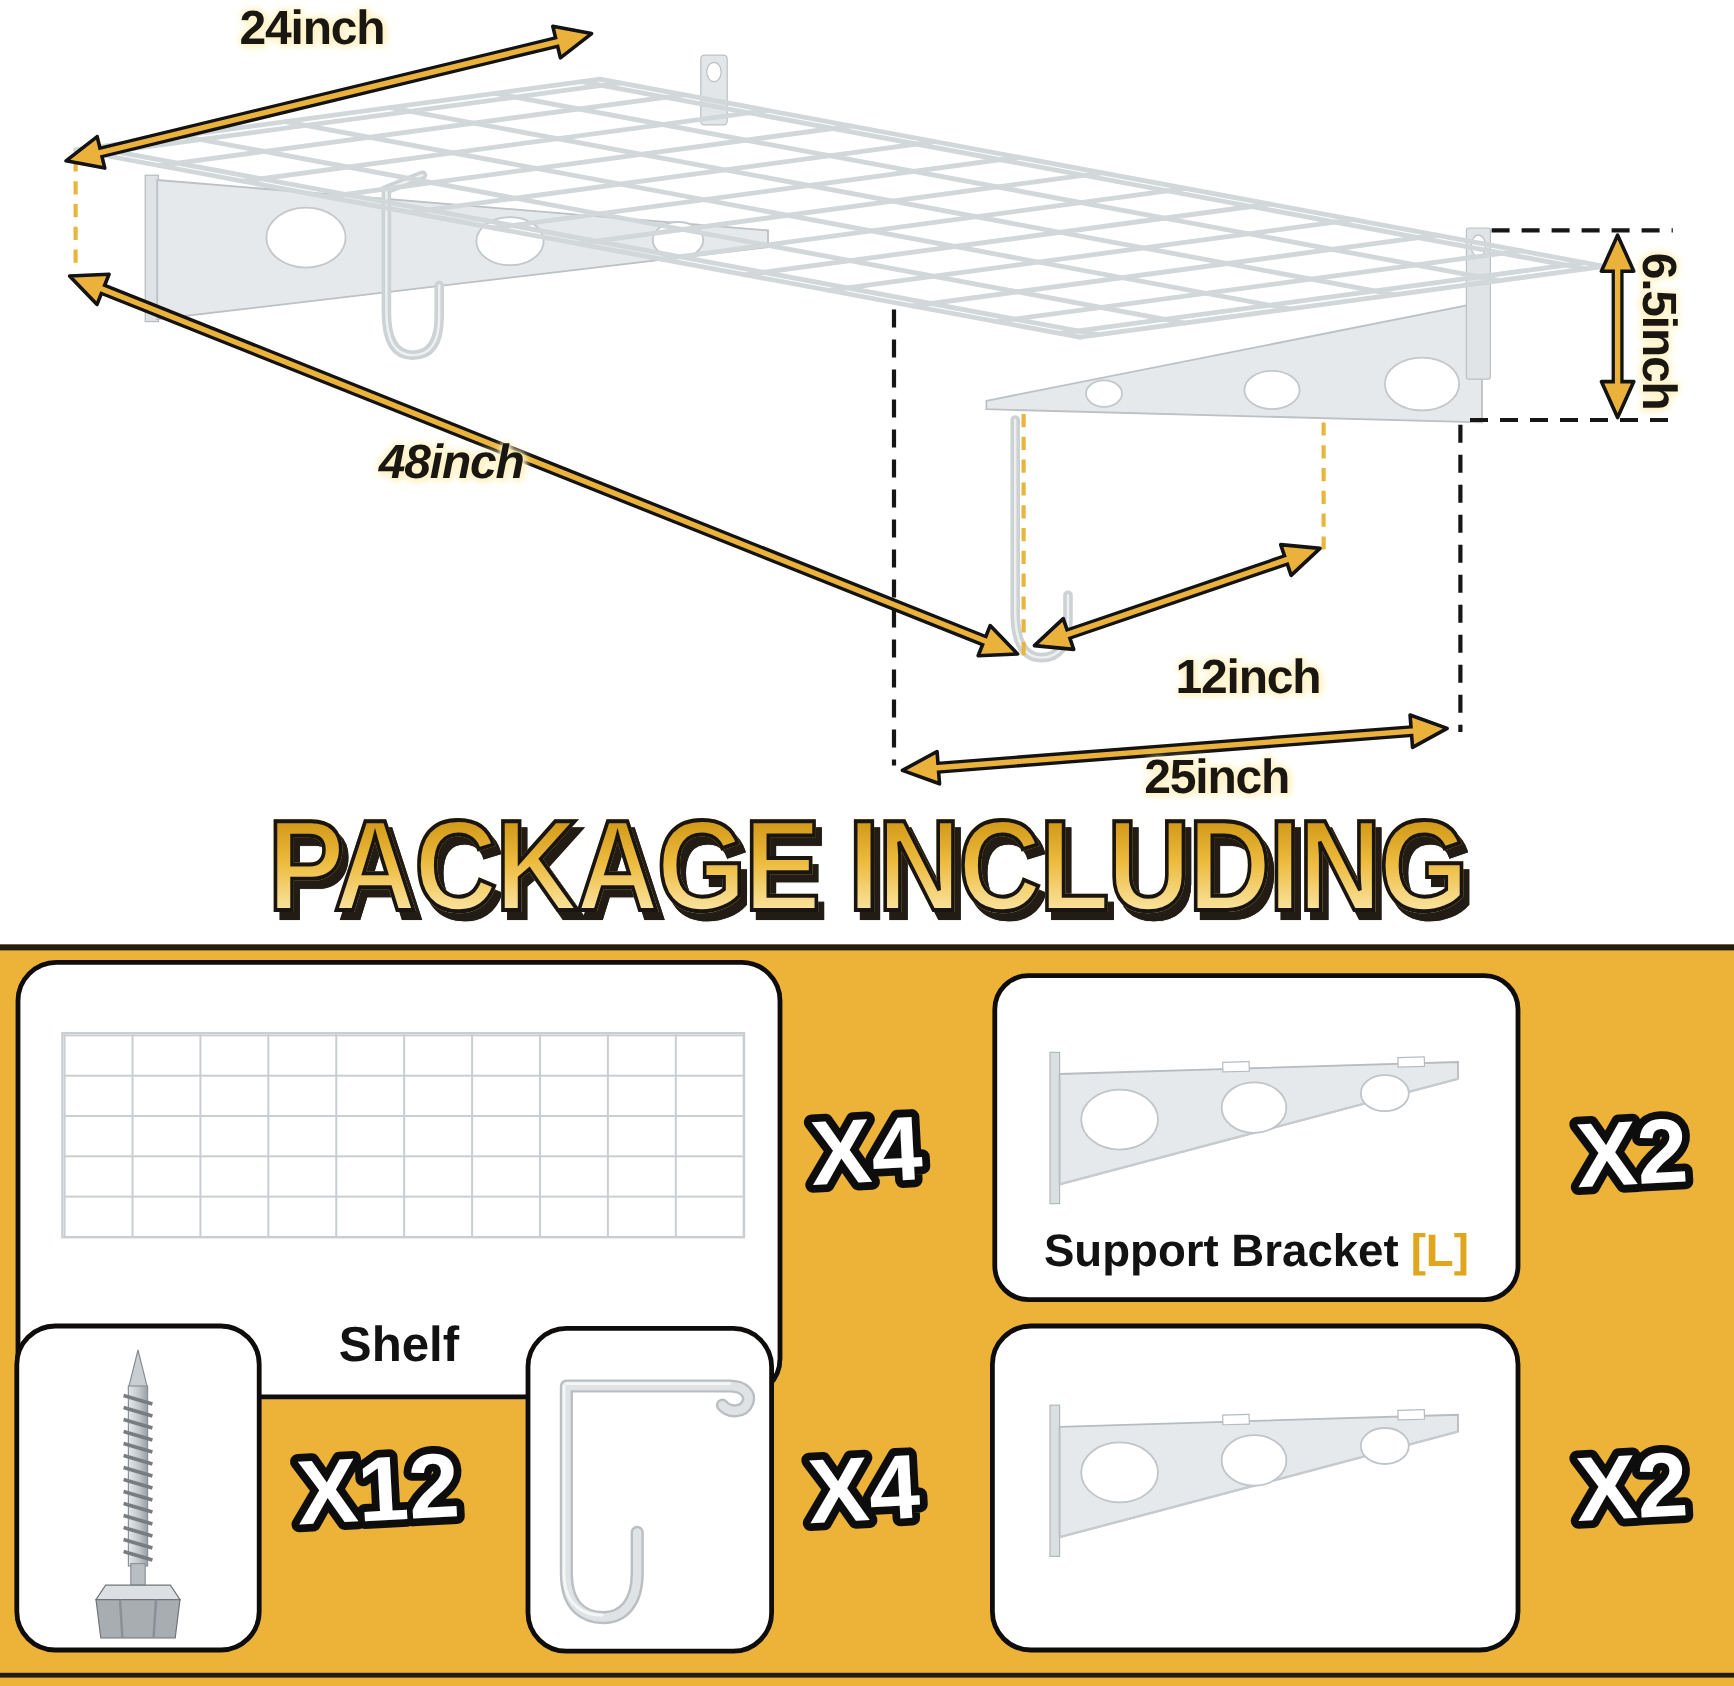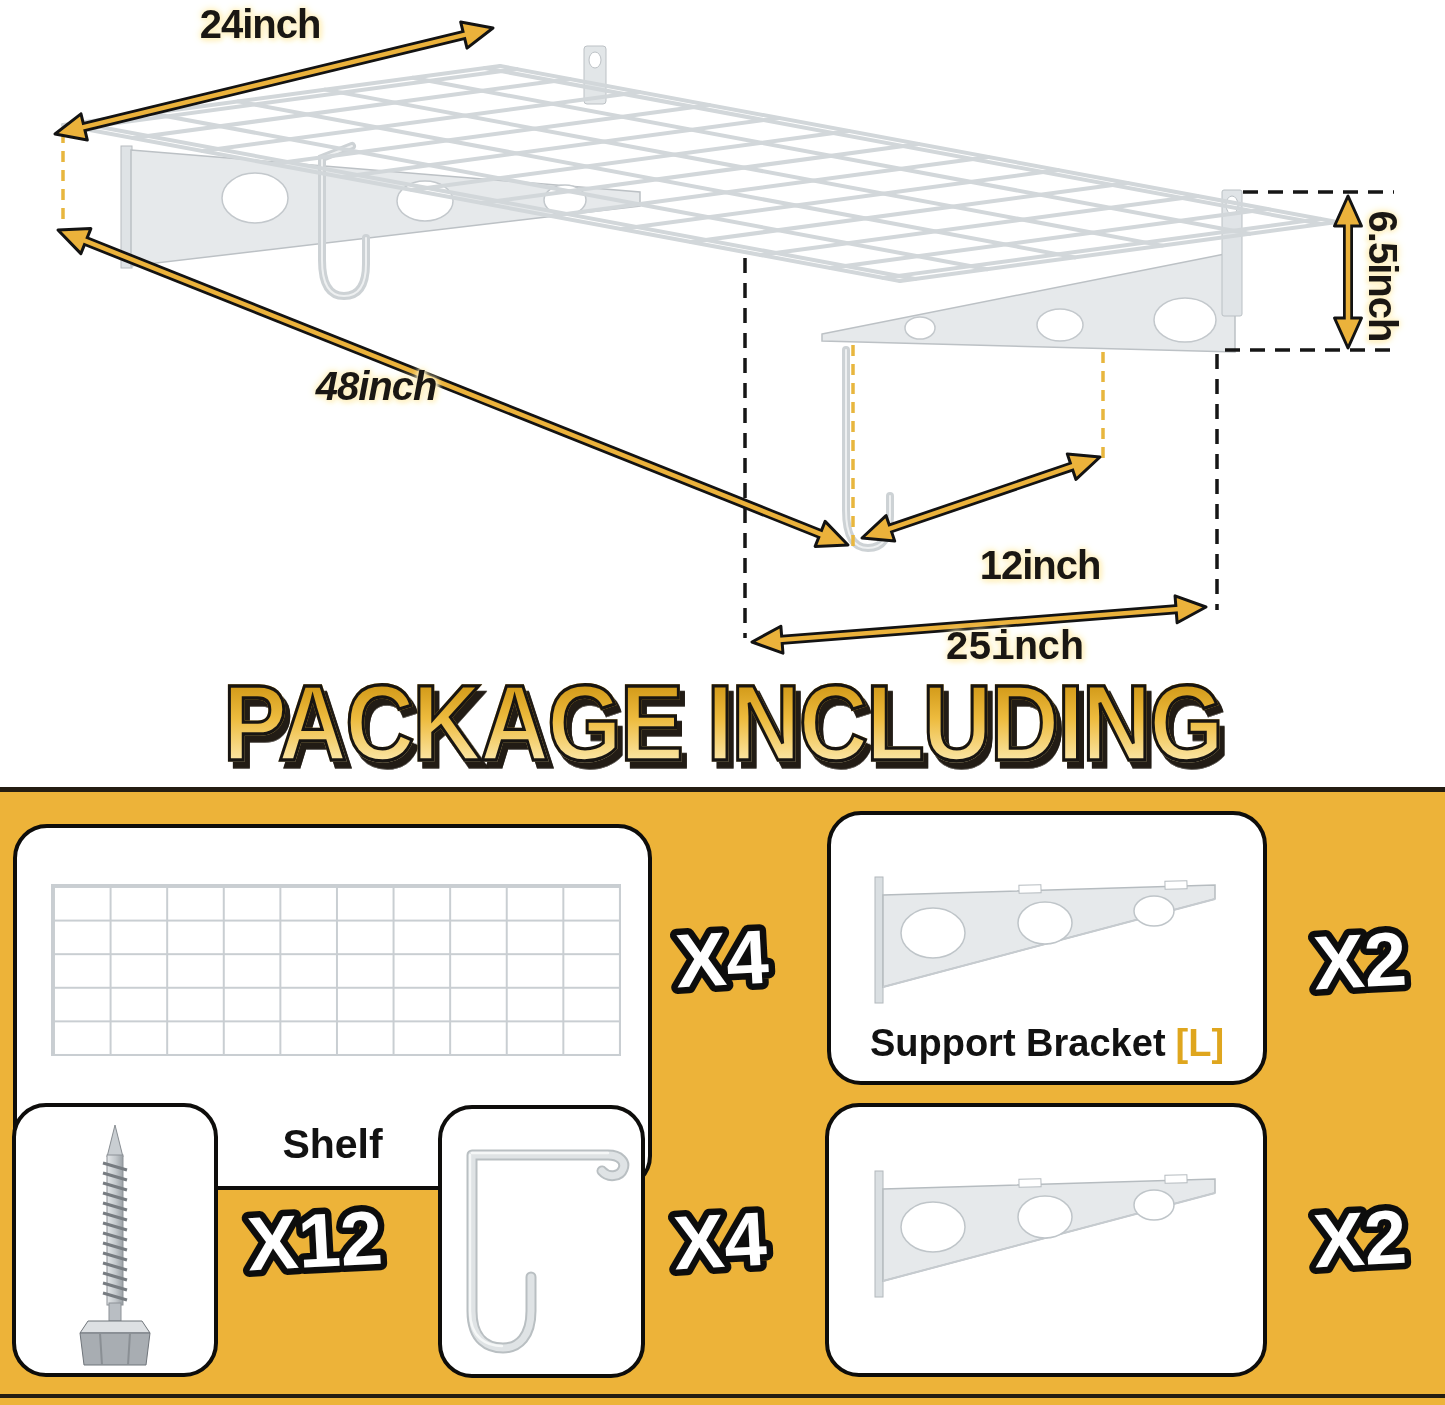--- a/index.html
+++ b/index.html
@@ -159,34 +159,34 @@
       <line x1="1348" y1="220" x2="1348" y2="324" stroke="#131313" stroke-width="10"></line>
       <polygon points="1348,196 1334.5,226 1361.5,226" fill="#EBB23B" stroke="#131313" stroke-width="3" stroke-linejoin="round"></polygon>
       <polygon points="1348,348 1334.5,318 1361.5,318" fill="#EBB23B" stroke="#131313" stroke-width="3" stroke-linejoin="round"></polygon>
       <line x1="1348" y1="220" x2="1348" y2="324" stroke="#EBB23B" stroke-width="4.5"></line>
     </g>
 </svg>
 
 <div class="dim" style="left:260px;top:24px;">24inch</div>
 <div class="dim" style="left:376px;top:386px;font-style:italic;">48inch</div>
 <div class="dim" style="left:1040px;top:543px;margin-top:22px;">12inch</div>
-<div class="dim" style="left:1014px;top:648px;font-family:Liberation Mono, monospace;">25inch</div>
+<div class="dim" style="left:1014px;top:648px;">25inch</div>
 <div class="dim vert" style="left:1382px;top:276px;">6.5inch</div>
 
 <div class="big-title">PACKAGE INCLUDING</div>
 
 <div class="panel"></div>
 <div class="panel-bottom-line"></div>
 
-<div class="card" id="shelf-card" style="left:13px;top:800px;width:639px;height:366px;margin-top:24px;">
+<div class="card" id="shelf-card" style="left:13px;top:800px;width:639px;height:366px;">
   <div class="mini-grid"></div>
   <div class="card-label">Shelf</div>
 </div>
 
-<div class="card" style="left:827px;top:811px;width:440px;height:274px;">
+<div class="card" style="left:827px;top:811px;width:440px;height:274px;border-radius:30px;">
   <svg class="icon-svg" style="left:38px;top:46px;" width="364" height="164" viewBox="0 0 364 164">
     <use href="#bracket-sym"></use>
   </svg>
   <div class="card-label">
     <span>Support Bracket</span><span class="gold">[L]</span>
   </div>
 </div>
 
 <div class="card" style="left:12px;top:1103px;width:206px;height:274px;">
   <svg class="icon-svg" style="left:0;top:0;" width="198" height="266" viewBox="0 0 198 266">

